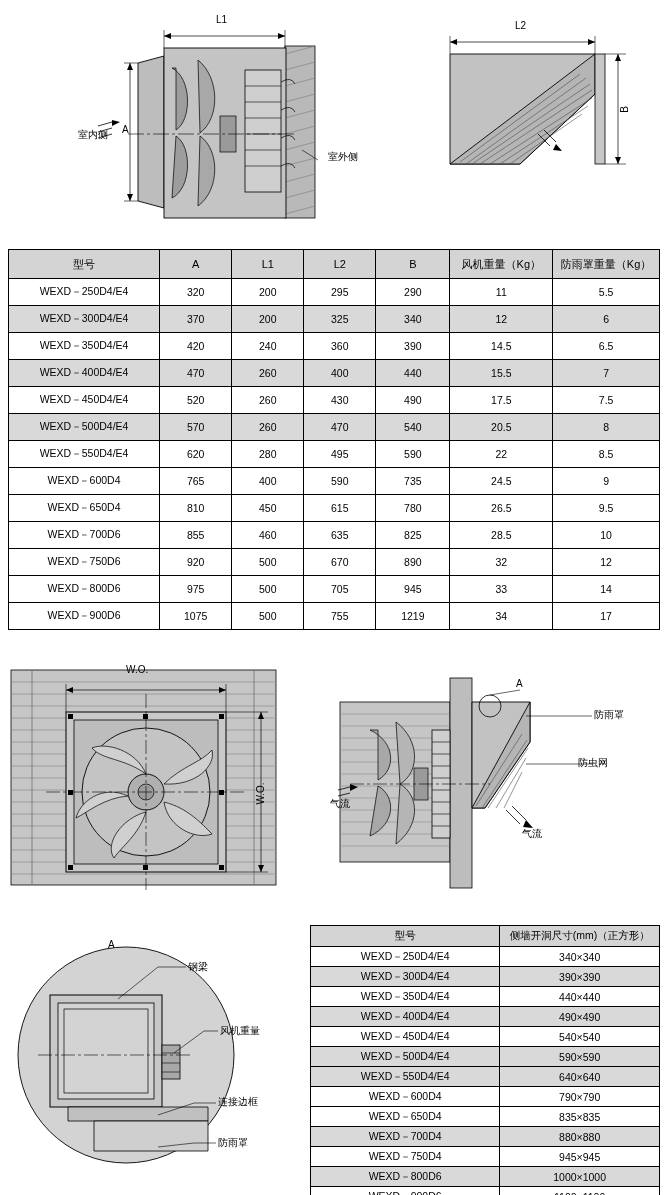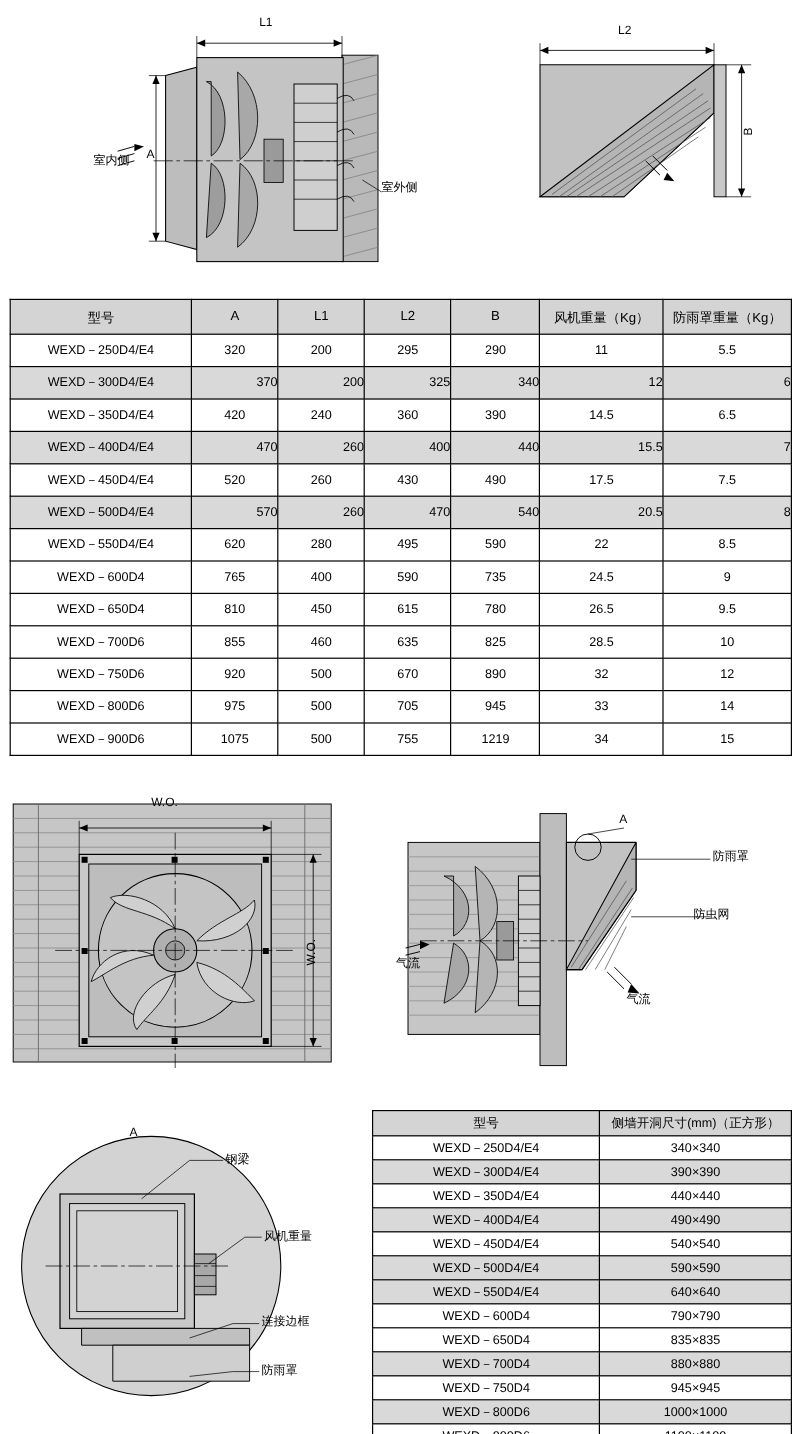--- a/index.html
+++ b/index.html
@@ -48,21 +48,20 @@
     padding: 0;
     font-weight: normal;
   }
   .table-main thead th {
     background: #d4d4d4;
     height: 28px;
     font-size: 11px;
   }
   .table-main tbody tr.alt td {
     background: #d9d9d9;
-    text-align: right;
   }
   .table-main tbody tr td:first-child { text-align: center; }
   
   .c-model { width: 152px; }
   .c-a     { width: 72px; }
   .c-l1    { width: 72px; }
   .c-l2    { width: 72px; }
   .c-b     { width: 74px; }
   .c-w1    { width: 103px; }
   .c-w2    { width: 107px; }
@@ -163,21 +162,21 @@
         <path d="M18 124 l14 -4"></path>
         <path d="M18 130 l14 -4"></path>
       </g>
       <path d="M32 112 l8 2 -8 4 z" fill="#000"></path>
 
       <line x1="222" y1="142" x2="238" y2="152" stroke="#000" stroke-width="0.6"></line>
     </svg>
     <div class="lbl" style="left:136px; top:6px;">L1</div>
     <div class="lbl" style="left:42px; top:116px;">A</div>
     <div class="lbl lbl-cn" style="left:-2px; top:121px;">室内侧</div>
-    <div class="lbl lbl-cn" style="left:238px; top:143px;text-align:center;">室外侧</div>
+    <div class="lbl lbl-cn" style="left:248px; top:143px;text-align:center;">室外侧</div>
   </div>
 
   <div class="diagram" style="left:420px; top:14px; width:230px; height:200px;">
     <svg width="230" height="200" viewBox="0 0 230 200">
 
       <path d="M30 40 L175 40 L175 80 L100 150 L30 150 Z" fill="#c2c2c2" stroke="#000" stroke-width="0.9"></path>
       <path d="M175 40 L175 80 L100 150 L30 150 Z" fill="#b5b5b5" stroke="#000" stroke-width="0.9"></path>
 
       <g stroke="#4d4d4d" stroke-width="0.6">
         <line x1="40" y1="148" x2="160" y2="60"></line>
@@ -334,21 +333,21 @@
         <td>33</td>
         <td>14</td>
       </tr>
       <tr>
         <td>WEXD－900D6</td>
         <td>1075</td>
         <td>500</td>
         <td>755</td>
         <td>1219</td>
         <td>34</td>
-        <td>15</td>
+        <td>17</td>
       </tr>
     </tbody>
   </table>
 
   <div class="diagram" style="left:6px; top:650px; width:300px; height:250px;">
     <svg width="300" height="250" viewBox="0 0 300 250">
 
       <rect x="5" y="20" width="265" height="215" fill="#c6c6c6" stroke="#000" stroke-width="0.8"></rect>
       <g stroke="#8a8a8a" stroke-width="0.7">
         <line x1="5" y1="32" x2="270" y2="32"></line>

